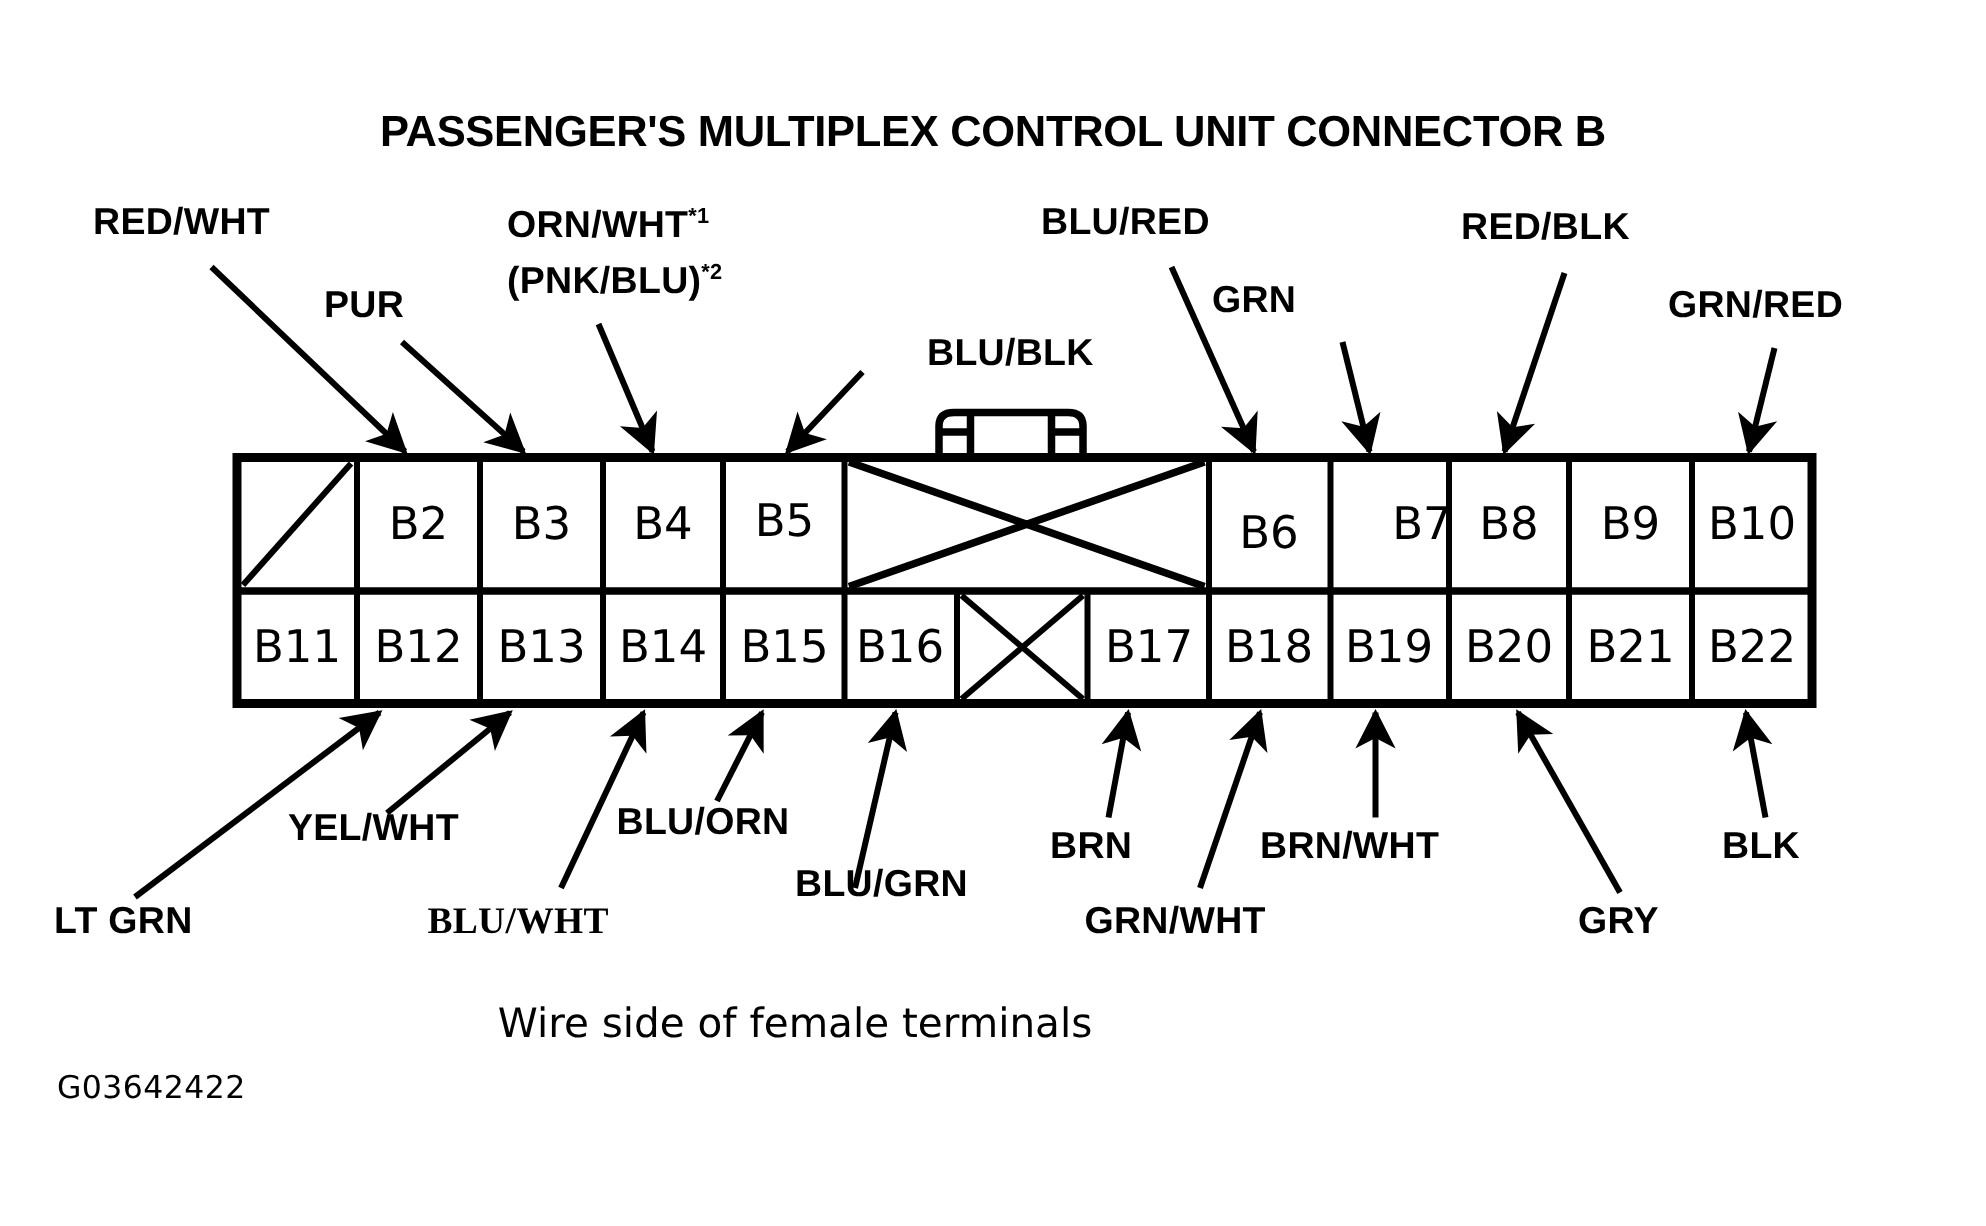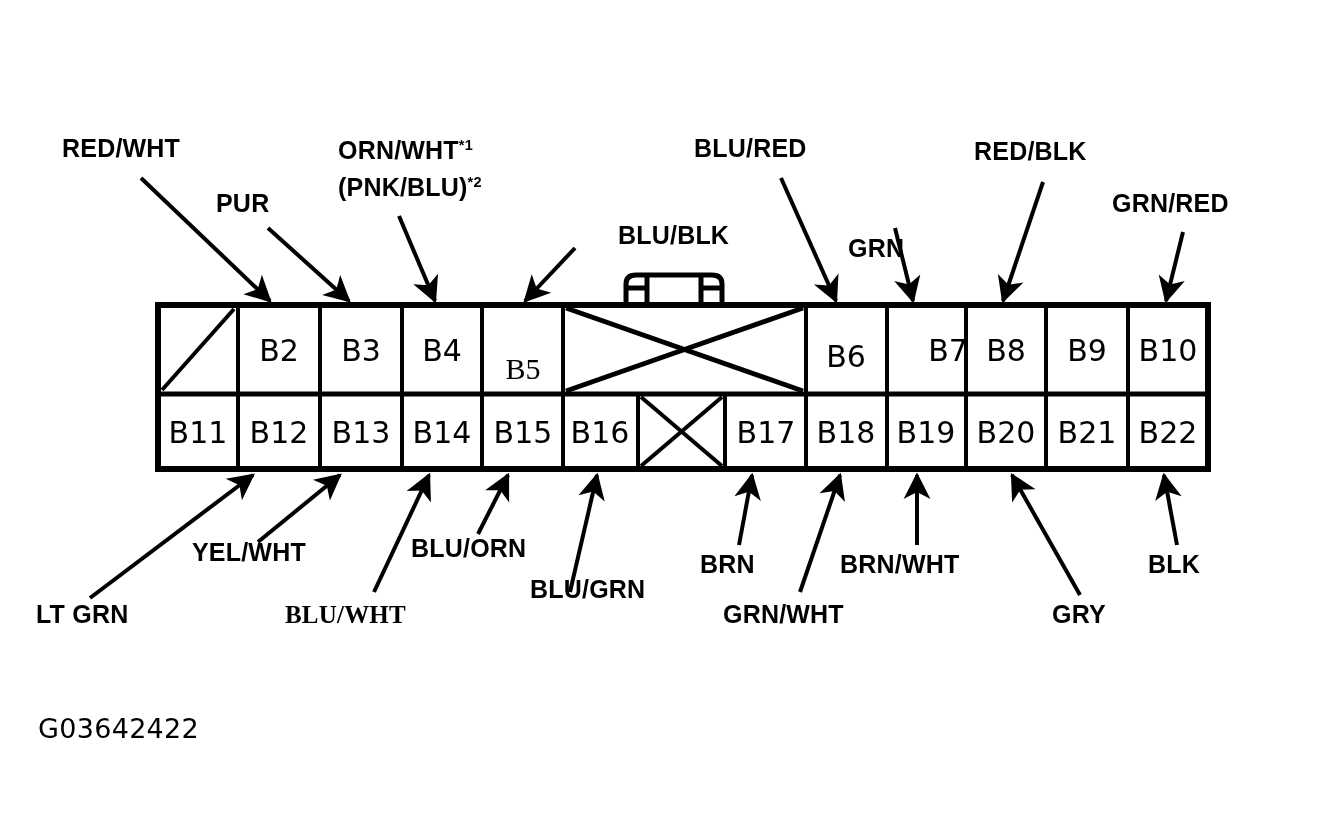--- a/index.html
+++ b/index.html
@@ -59,40 +59,41 @@
     width: 1060px;
     text-align: center;
     font-size: 27px;
     font-weight: normal;
     font-family: "DejaVu Sans", sans-serif;
   }
   #figure-id {
     position: absolute;
     left: 38px;
     top: 713px;
-    font-size: 27px;
+    font-size: 21px;
     font-family: "DejaVu Sans", sans-serif;
     letter-spacing: 0.3px;
   }
   
   .cellnum {
     position: absolute;
     font-size: 30px;
     font-family: "DejaVu Sans", sans-serif;
     font-weight: normal;
     text-align: center;
     white-space: nowrap;
     transform: translate(-50%, -50%);
   }
 </style>
 </head>
 <body>
 
 <div id="stage">
 
+  <div id="diagram-title">PASSENGER'S MULTIPLEX CONTROL UNIT CONNECTOR B</div>
 
   <svg class="svg-layer" viewBox="0 0 1324 817">
     <defs>
       <marker id="ahead" viewBox="0 0 12 12" refX="10.5" refY="6" markerWidth="7.2" markerHeight="7.2" orient="auto-start-reverse">
         <path d="M0.5,0.4 L11.5,6 L0.5,11.6 L3.4,6 Z" fill="#000"></path>
       </marker>
     </defs>
 
     <g>
 
@@ -170,21 +171,21 @@
       <line x1="917" y1="545" x2="917" y2="475"></line>
       <line x1="1080" y1="595" x2="1012" y2="475"></line>
       <line x1="1177" y1="545" x2="1164" y2="475"></line>
     </g>
   </svg>
 
   <div>
     <div class="cellnum" style="left:279px; top:350px;text-align:center;">B2</div>
     <div class="cellnum" style="left:361px; top:350px;">B3</div>
     <div class="cellnum" style="left:442px; top:350px;">B4</div>
-    <div class="cellnum" style="left:523px; top:369px;font-family:Liberation Serif, serif;">B5</div>
+    <div class="cellnum" style="left:523px; top:348px;">B5</div>
     <div class="cellnum" style="left:846px; top:356px;">B6</div>
     <div class="cellnum" style="left:926px; top:350px;margin-left:22px;">B7</div>
     <div class="cellnum" style="left:1006px; top:350px;">B8</div>
     <div class="cellnum" style="left:1087px; top:350px;">B9</div>
     <div class="cellnum" style="left:1168px; top:350px;">B10</div>
   </div>
 
   <div>
     <div class="cellnum" style="left:198px; top:432px;text-align:center;">B11</div>
     <div class="cellnum" style="left:279px; top:432px;">B12</div>
@@ -206,33 +207,34 @@
 
     <div class="lbl" style="left:338px; top:137px;">
       <span>ORN/WHT</span><sup>*1</sup>
     </div>
     <div class="lbl" style="left:338px; top:174px;">
       <span>(PNK/BLU)</span><sup>*2</sup>
     </div>
 
     <div class="lbl" style="left:618px; top:222px;">BLU/BLK</div>
     <div class="lbl" style="left:694px; top:135px;">BLU/RED</div>
-    <div class="lbl" style="left:848px; top:187px;margin-top:48px;">GRN</div>
+    <div class="lbl" style="left:808px; top:187px;">GRN</div>
     <div class="lbl" style="left:974px; top:138px;">RED/BLK</div>
     <div class="lbl" style="left:1112px; top:190px;">GRN/RED</div>
   </div>
 
   <div>
     <div class="lbl" style="left:36px;  top:601px;">LT GRN</div>
     <div class="lbl" style="left:192px; top:539px;text-align:center;">YEL/WHT</div>
     <div class="lbl" style="left:285px; top:601px;font-family:Liberation Serif, serif;">BLU/WHT</div>
     <div class="lbl" style="left:411px; top:535px;">BLU/ORN</div>
     <div class="lbl" style="left:530px; top:576px;">BLU/GRN</div>
     <div class="lbl" style="left:700px; top:551px;">BRN</div>
     <div class="lbl" style="left:723px; top:601px;">GRN/WHT</div>
     <div class="lbl" style="left:840px; top:551px;">BRN/WHT</div>
     <div class="lbl" style="left:1052px; top:601px;">GRY</div>
     <div class="lbl" style="left:1148px; top:551px;">BLK</div>
   </div>
 
+  <div id="caption">Wire side of female terminals</div>
   <div id="figure-id">G03642422</div>
 
 </div>
 
 </body></html>

